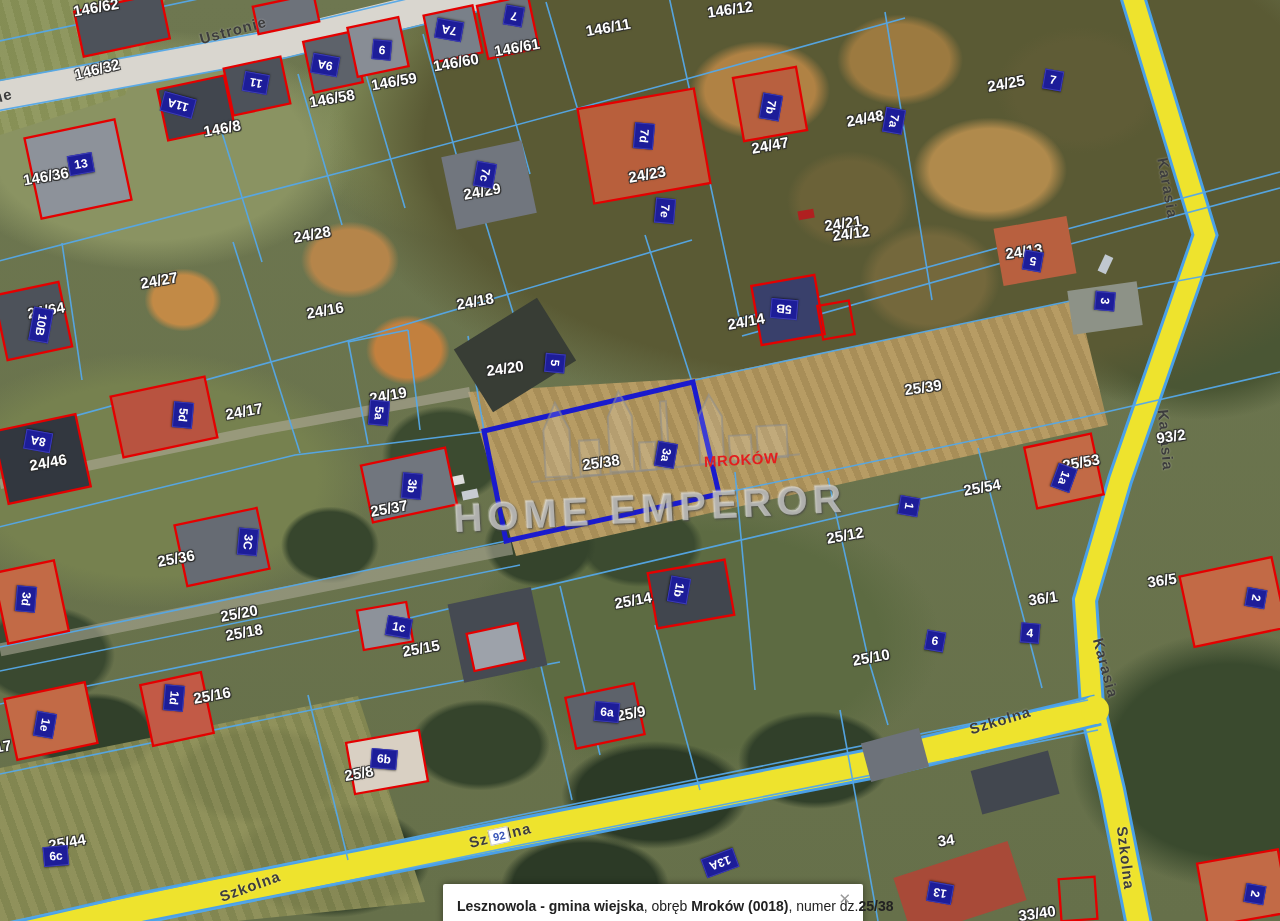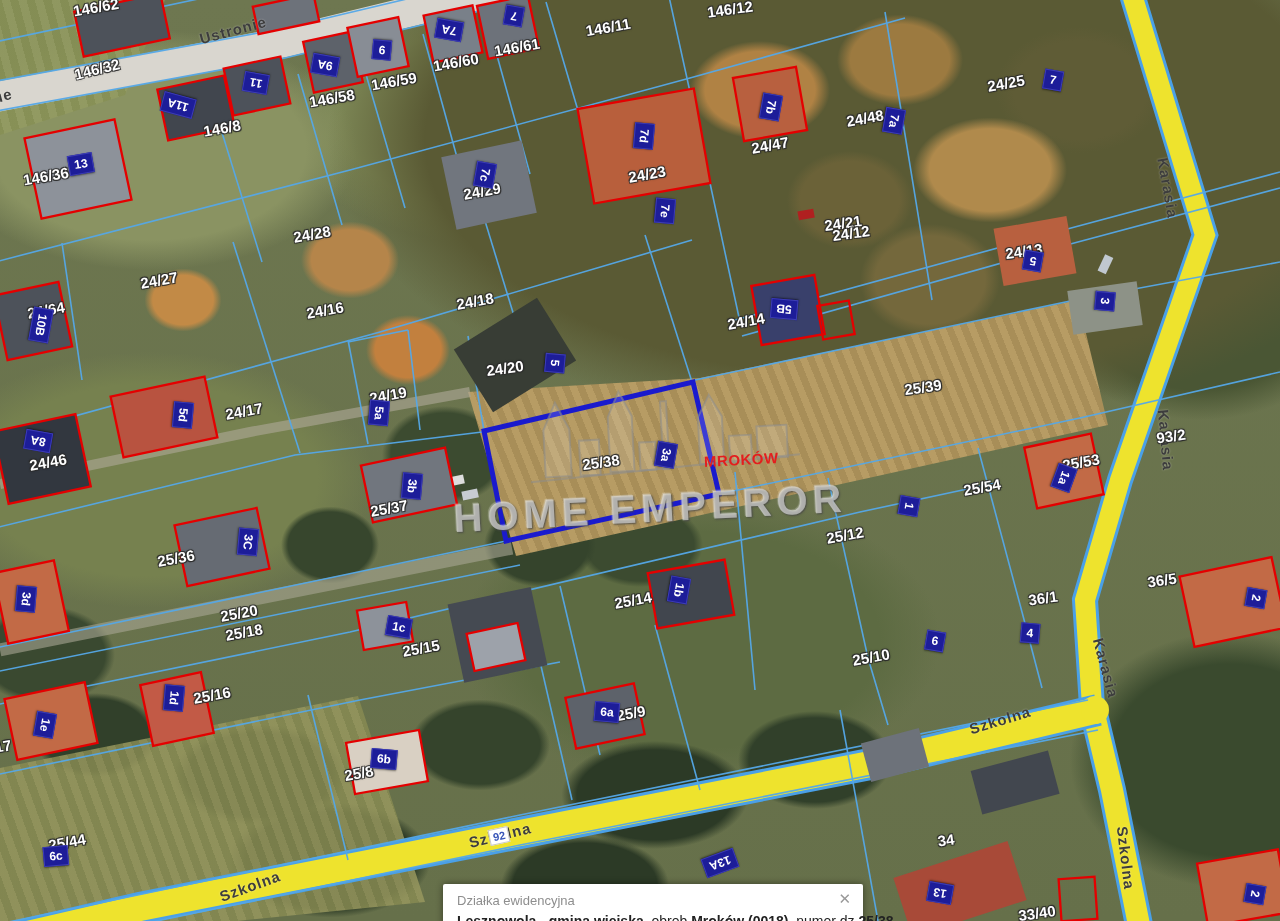--- a/index.html
+++ b/index.html
@@ -319,17 +319,16 @@
       <div class="plate" style="left: 384px; top: 759px; transform: translate(-50%, -50%) rotate(5deg);">6b</div>
       <div class="plate" style="left: 607px; top: 712px; transform: translate(-50%, -50%) rotate(5deg);">6a</div>
       <div class="plate" style="left: 720px; top: 863px; transform: translate(-50%, -50%) rotate(160deg);">13A</div>
       <div class="plate" style="left: 940px; top: 893px; transform: translate(-50%, -50%) rotate(190deg);">13</div>
       <div class="plate" style="left: 1255px; top: 894px; transform: translate(-50%, -50%) rotate(100deg);">2</div>
     </div>
 
   <div id="badge-92">92</div>
 
   <div id="popup">
-    <div class="title">Działka ewidencyjna</div>
     <div class="close">✕</div>
     <div class="line"><span class="seg b">Lesznowola - gmina wiejska</span><span class="seg">, obręb </span><span class="seg b">Mroków (0018)</span><span class="seg">, numer dz.</span><span class="seg b">25/38</span></div>
   </div>
 </div>
 
 </body></html>

